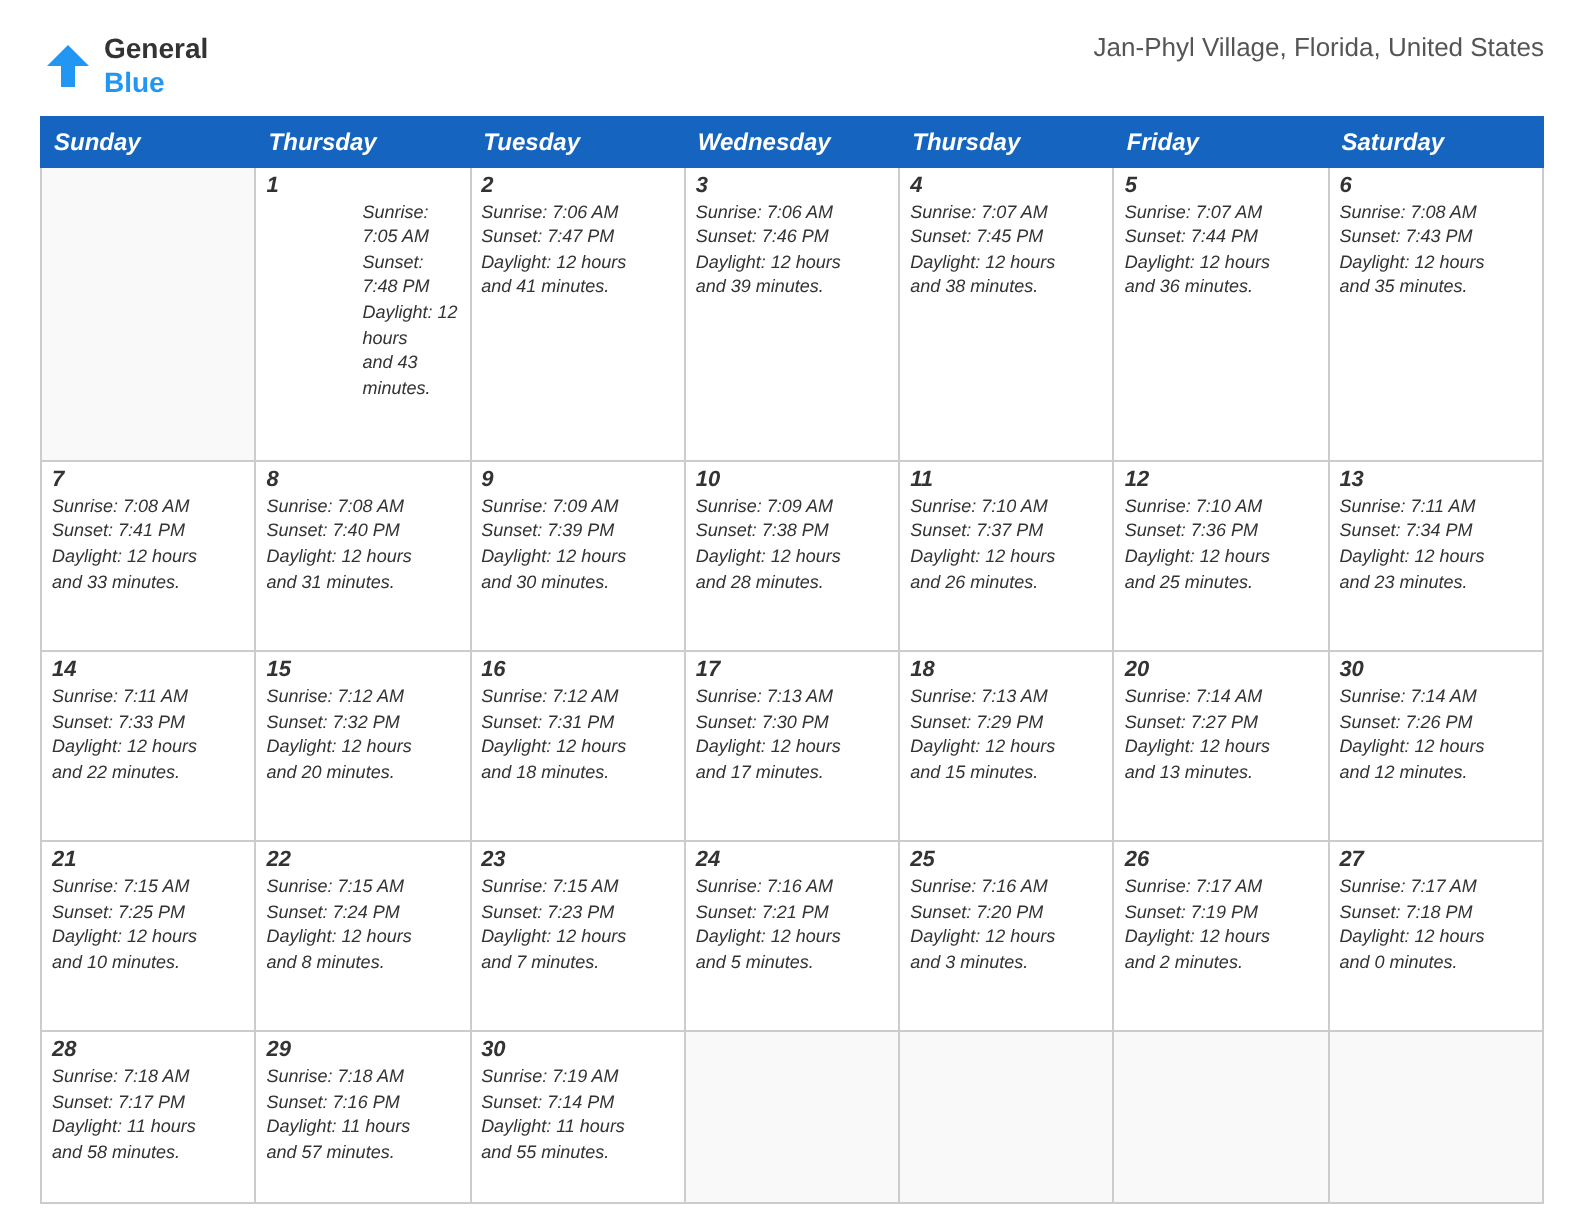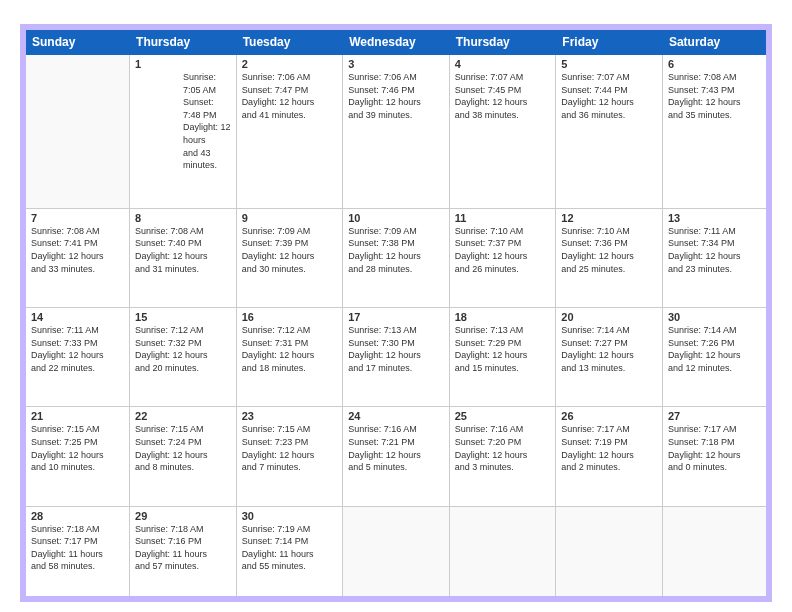--- a/index.html
+++ b/index.html
@@ -47,24 +47,25 @@
       font-weight: normal;
       color: #333;
       line-height: 1.1;
     }
     .location {
       font-size: 13px;
       color: #555;
     }
     .calendar {
       flex: 1;
-      border: 6px solid #c4b5fd;
+      border: 1px solid #c4b5fd;
       border-collapse: collapse;
       width: 100%;
       table-layout: fixed;
+      font-style: italic;
     }
     .calendar th {
       background: #1565C0;
       color: #fff;
       font-size: 12px;
       font-weight: bold;
       text-align: left;
       padding: 5px 6px;
       border: 1px solid #1565C0;
     }
@@ -92,21 +93,31 @@
     }
     .last-row td {
       height: 68px;
     }
   </style>
 </head>
 <body>
 
 <div class="page">
   <div class="header">
+    <div class="logo">
+      <svg class="logo-icon" viewBox="0 0 32 32">
+        <polygon points="16,4 28,16 20,16 20,28 12,28 12,16 4,16" fill="#2196F3"></polygon>
+      </svg>
+      <div class="logo-text">
+        <span class="general">General</span><br>
+        <span class="blue">Blue</span>
+      </div>
+    </div>
     <div class="title-block">
+      <div class="location">Jan-Phyl Village, Florida, United States</div>
     </div>
   </div>
 
   <table class="calendar">
     <thead>
       <tr>
       <th>Sunday</th>
           <th>Thursday</th>
           <th>Tuesday</th>
           <th>Wednesday</th>

